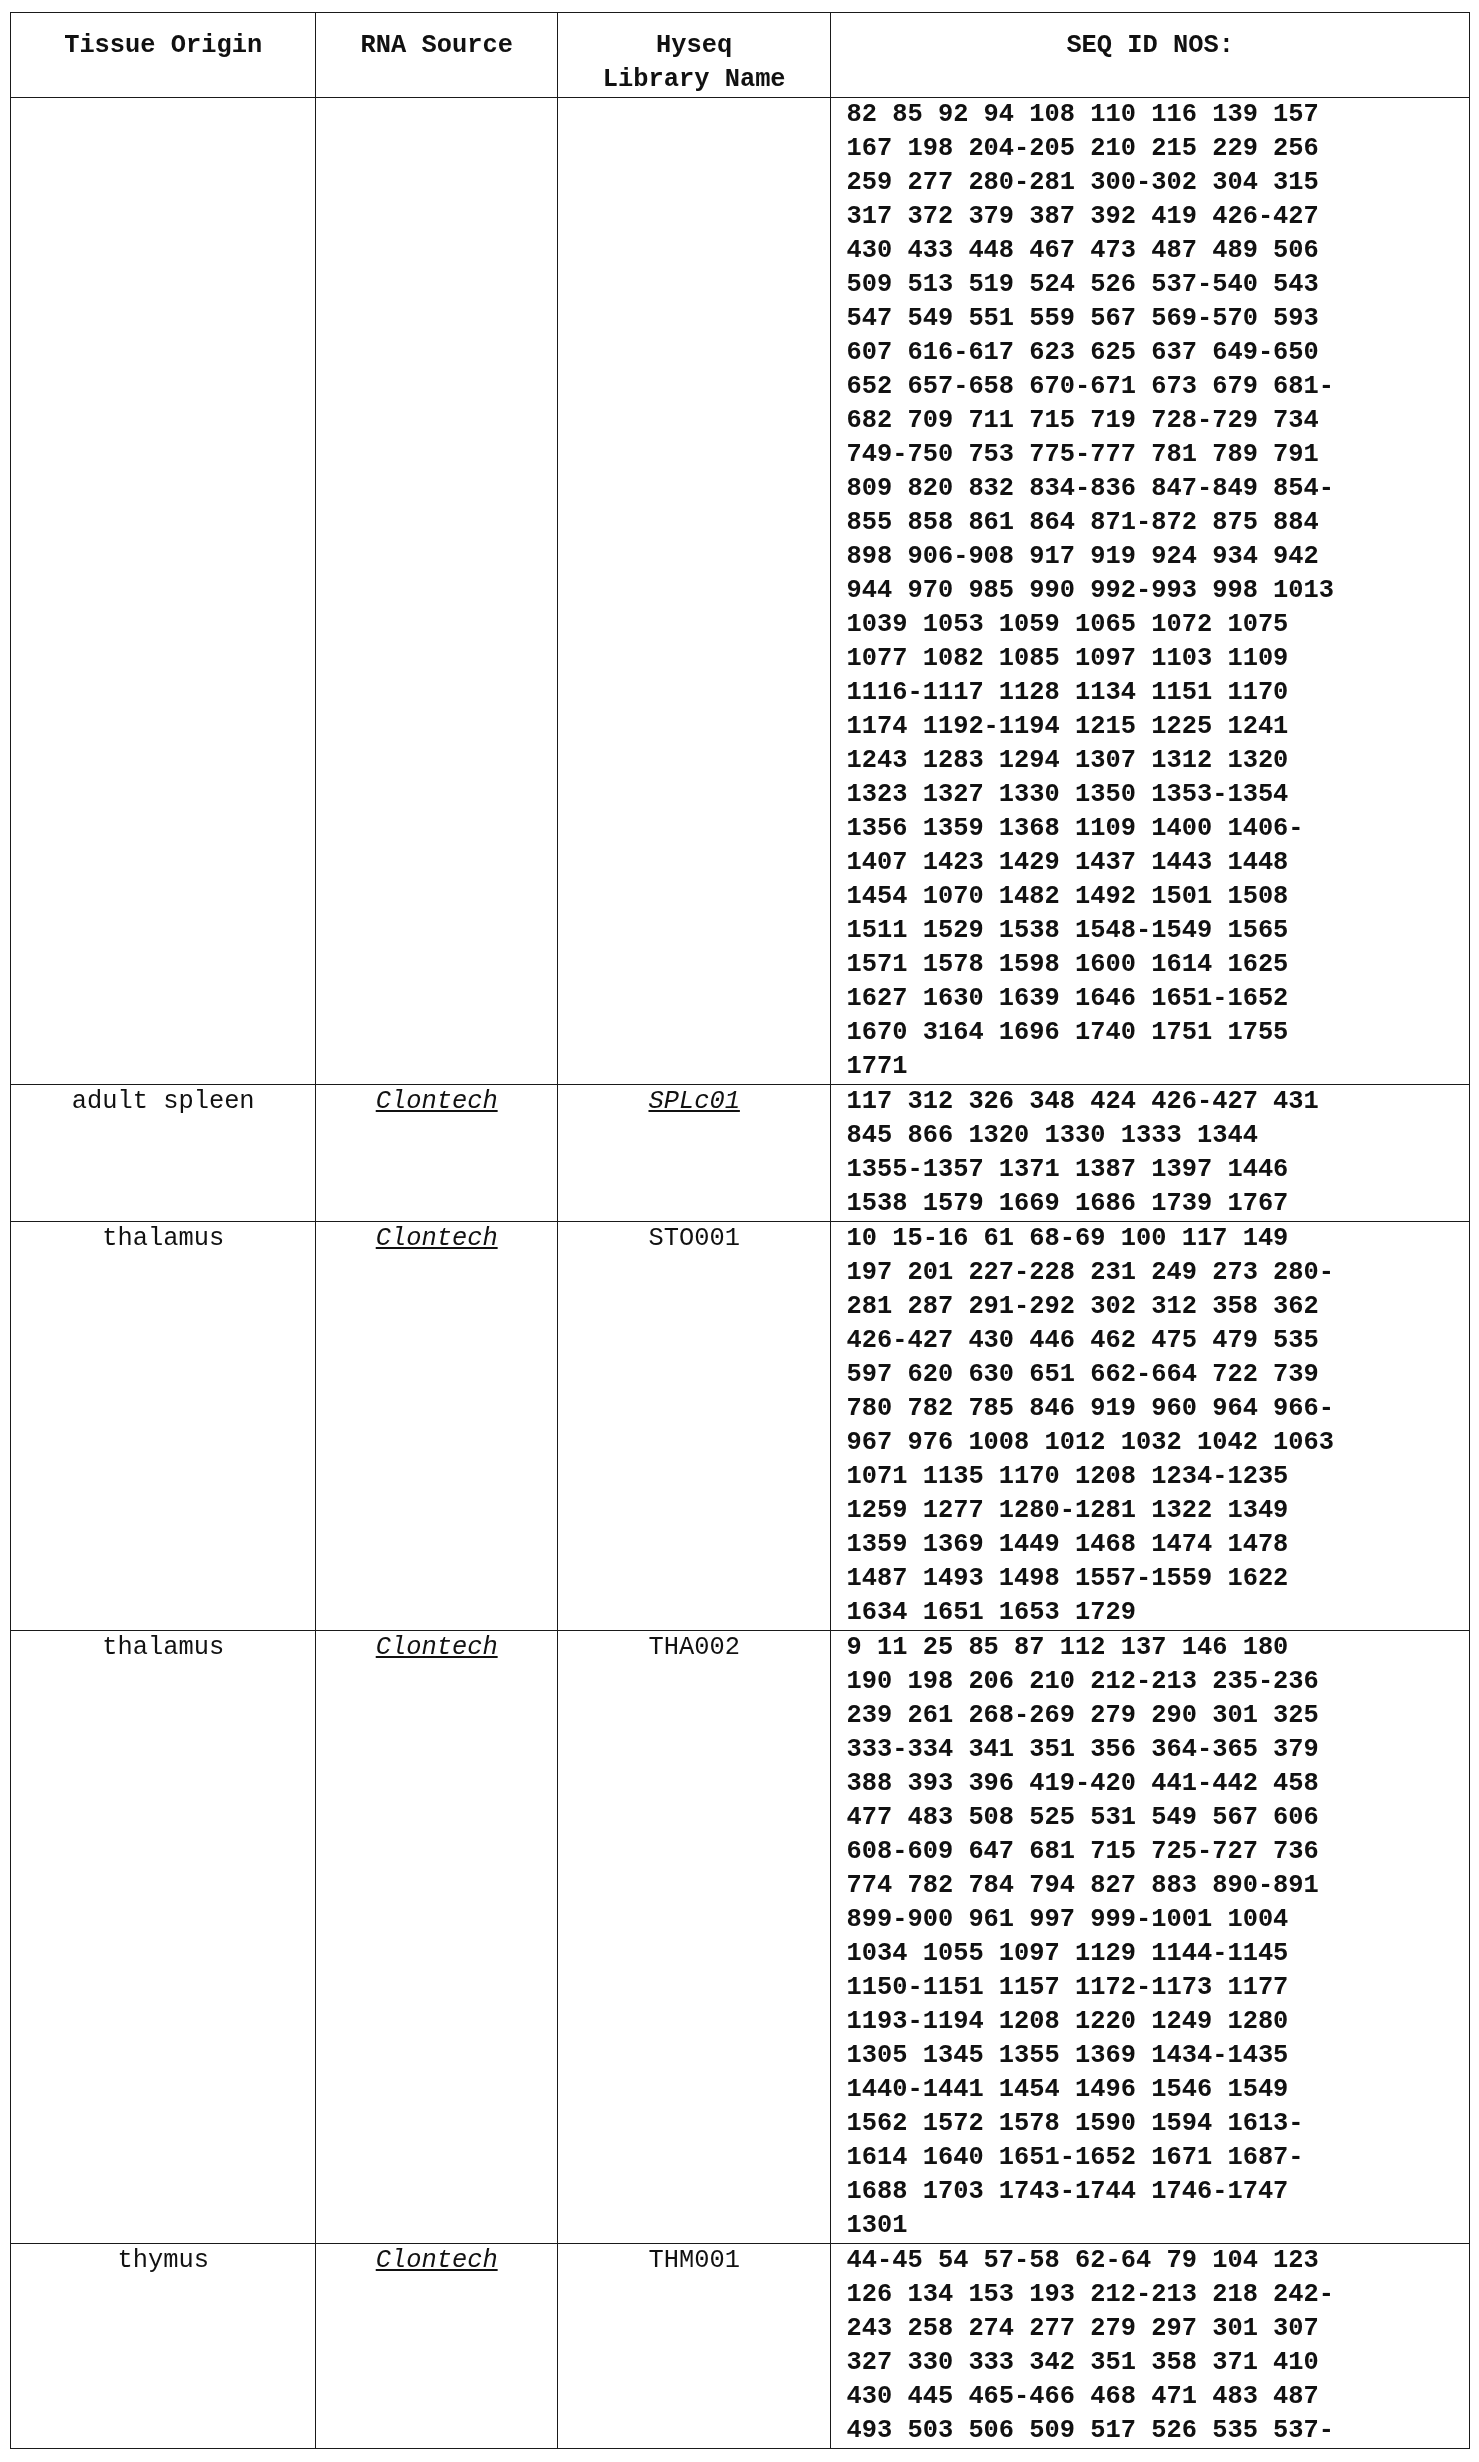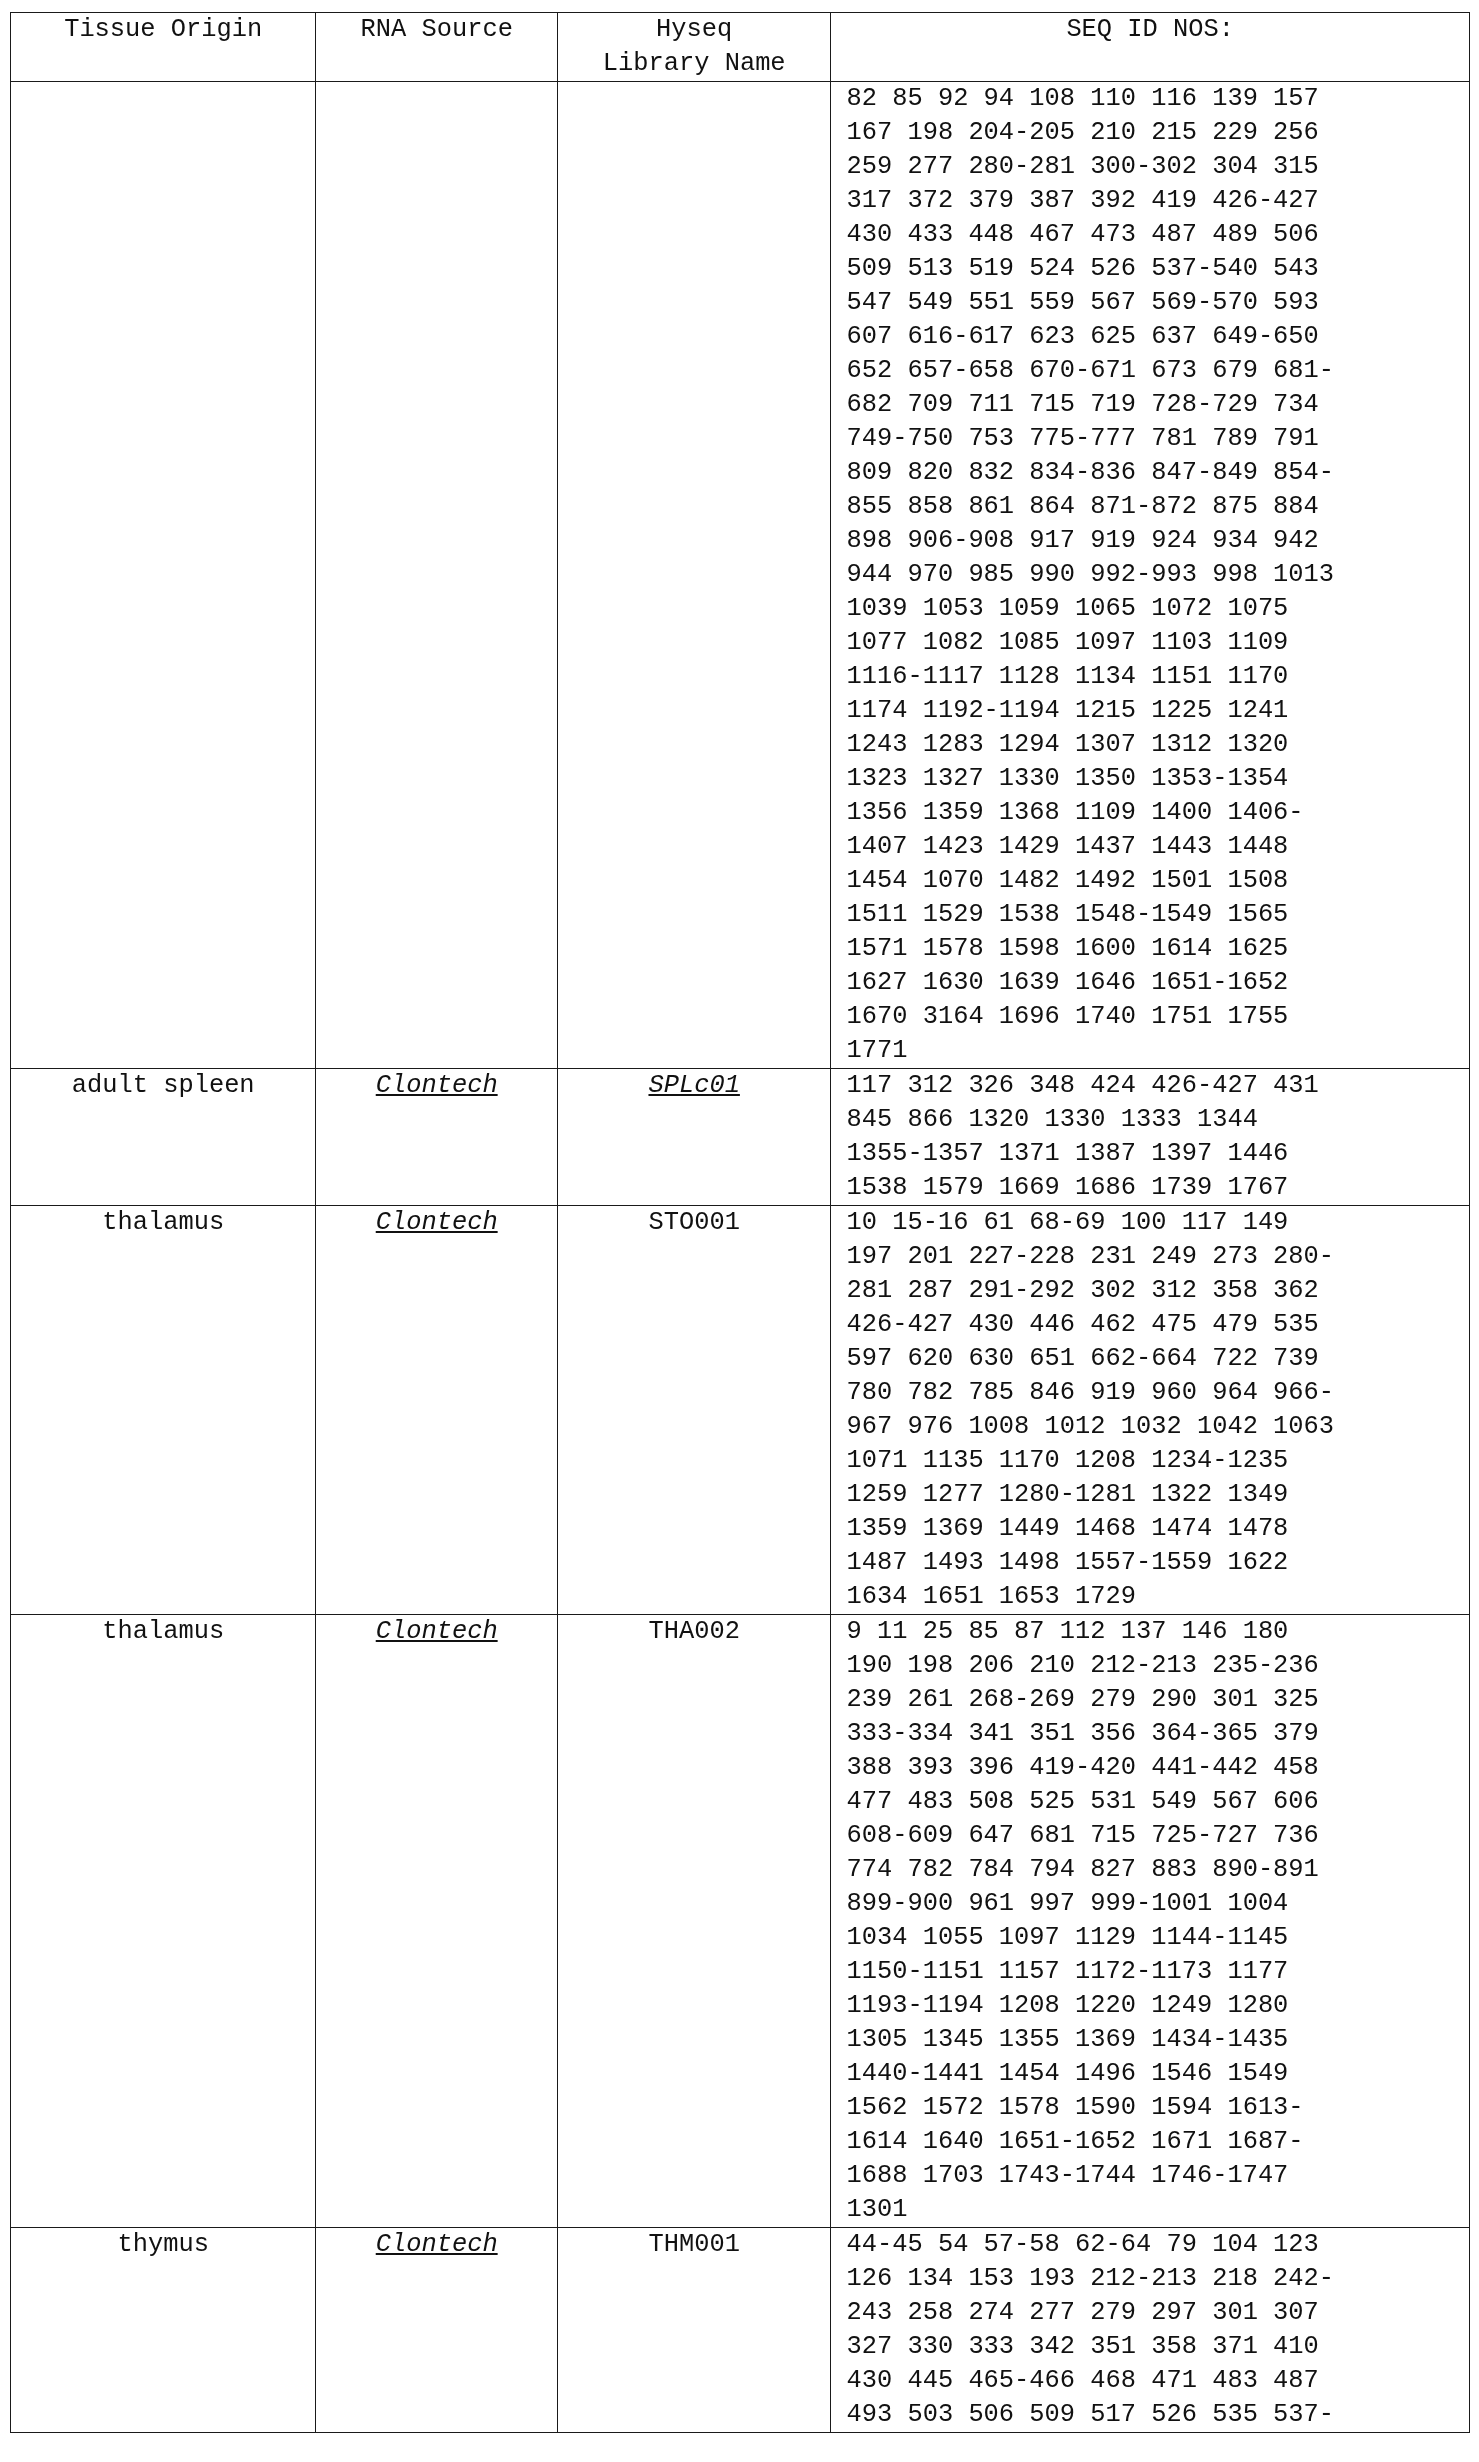--- a/index.html
+++ b/index.html
@@ -2,24 +2,24 @@
 <html style="font-size:13.6px"><head>
 <meta charset="utf-8">
 <style>
   html, body { margin: 0; padding: 0; background: #ffffff; }
   body { width: 1479px; height: 2462px; position: relative; overflow: hidden;
          font-family: "Liberation Mono", "DejaVu Sans Mono", monospace; color: #111; }
   table { position: absolute; left: 10.2px; top: 12px; width: 1459px;
           border-collapse: collapse; table-layout: fixed; }
   col.c1 { width: 305px; } col.c2 { width: 242px; } col.c3 { width: 273px; } col.c4 { width: 639px; }
   th, td { border: 1.7px solid #1a1a1a; vertical-align: top; padding: 0; }
-  th { font-weight: normal; font-size: 25.4px; line-height: 34px; text-align: center; height: 68px; padding-top: 0; }
+  th { font-weight: bold; font-size: 25.4px; line-height: 34px; text-align: center; height: 68px; padding-top: 16px; }
   td { font-size: 25.4px; line-height: 34px; }
   td.meta { text-align: center; padding-top: 0; margin-top: 11px; }
-  td.seq { padding-left: 15.3px; padding-right: 4px; }
+  td.seq { padding-left: 15.3px; padding-right: 4px; font-weight: bold; }
   .seq-line { display: block; white-space: pre; }
   .italic { font-style: italic; text-decoration: underline; }
   th.seqh { position: relative; }
 </style>
 </head>
 <body>
 
 <table>
   <colgroup>
       <col class="c1">

